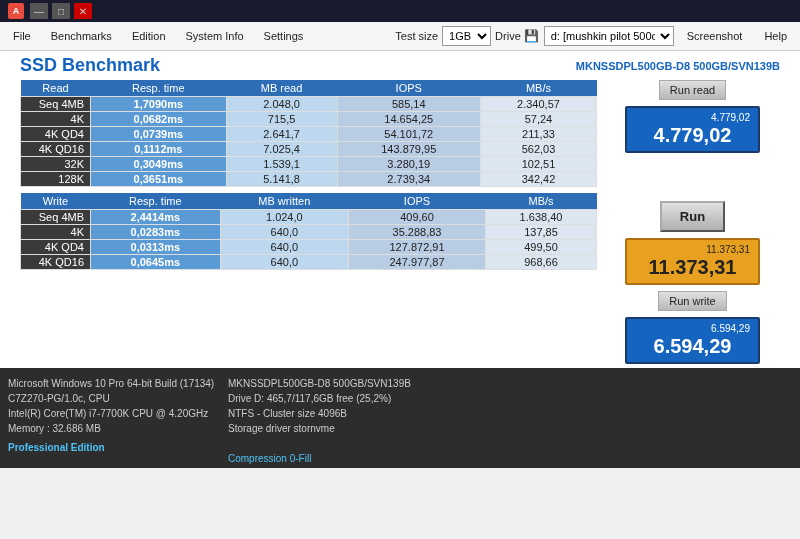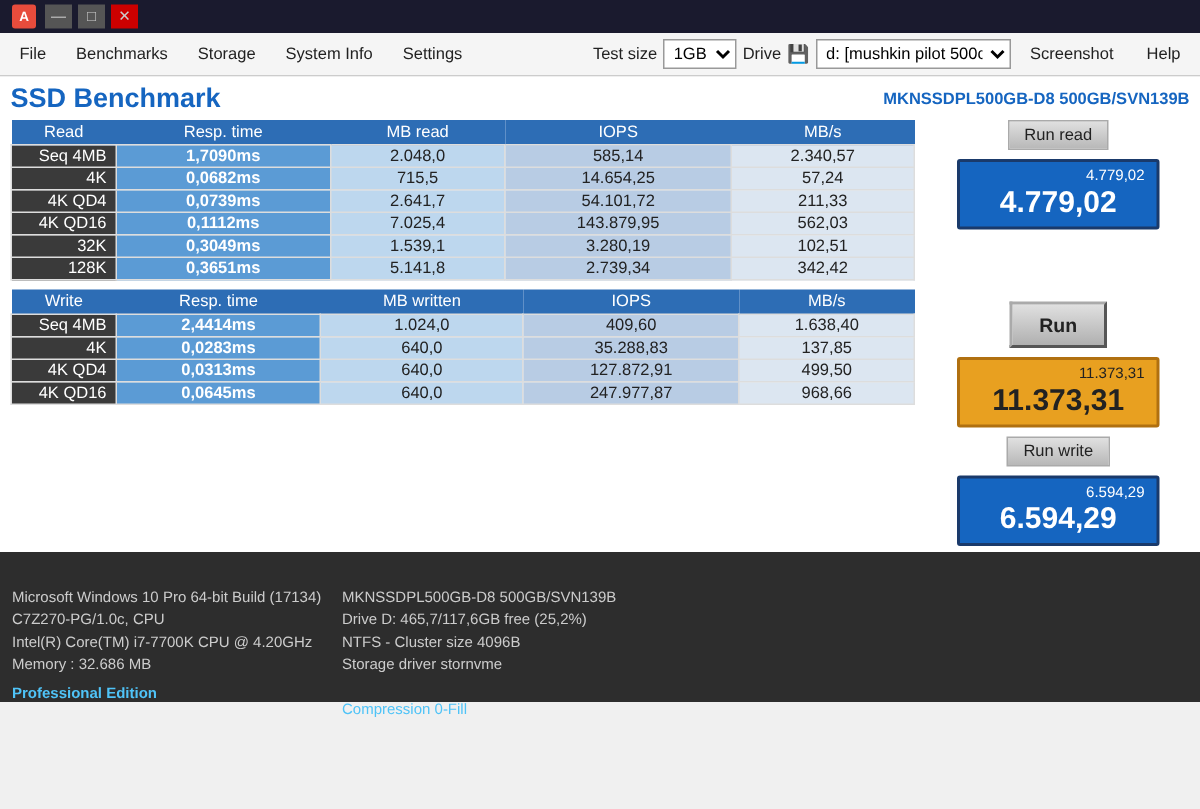--- a/index.html
+++ b/index.html
@@ -70,21 +70,21 @@
       font-size: 11px;
       border: 1px solid #999;
       background: white;
       padding: 0 2px;
     }
     .menu-right label { font-size: 11px; color: #222; }
 
     
     #main {
       background: white;
-      padding: 4px 7px;
+      padding: 4px 20px;
     }
 
     
     #benchmark-header {
       display: flex;
       align-items: center;
       justify-content: space-between;
       margin-bottom: 4px;
     }
     .bench-title {
@@ -225,21 +225,21 @@
       cursor: pointer;
       color: #222;
     }
 
     
     #status-bar {
       background: #2d2d2d;
       color: #ccc;
       height: 100px;
       display: flex;
-      padding: 23px 8px;
+      padding: 8px 8px;
       gap: 0;
       font-size: 10px;
     }
     #status-left {
       width: 220px;
       color: #ccc;
       line-height: 1.5;
     }
     #status-left .pro-edition {
       color: #4fc3f7;
@@ -278,21 +278,21 @@
   <div class="win-controls">
     <button class="win-btn">—</button>
     <button class="win-btn">□</button>
     <button class="win-btn close">✕</button>
   </div>
 </div>
 
 <div id="menu-bar">
   <span class="menu-item">File</span>
   <span class="menu-item">Benchmarks</span>
-  <span class="menu-item">Storage</span>
+  <span class="menu-item">Edition</span>
   <span class="menu-item">System Info</span>
   <span class="menu-item">Settings</span>
   <div class="menu-right">
     <label>Test size</label>
     <select>
       <option>1GB</option>
       <option>4GB</option>
     </select>
     <label>Drive</label>
     <span style="font-size:12px;">💾</span>

